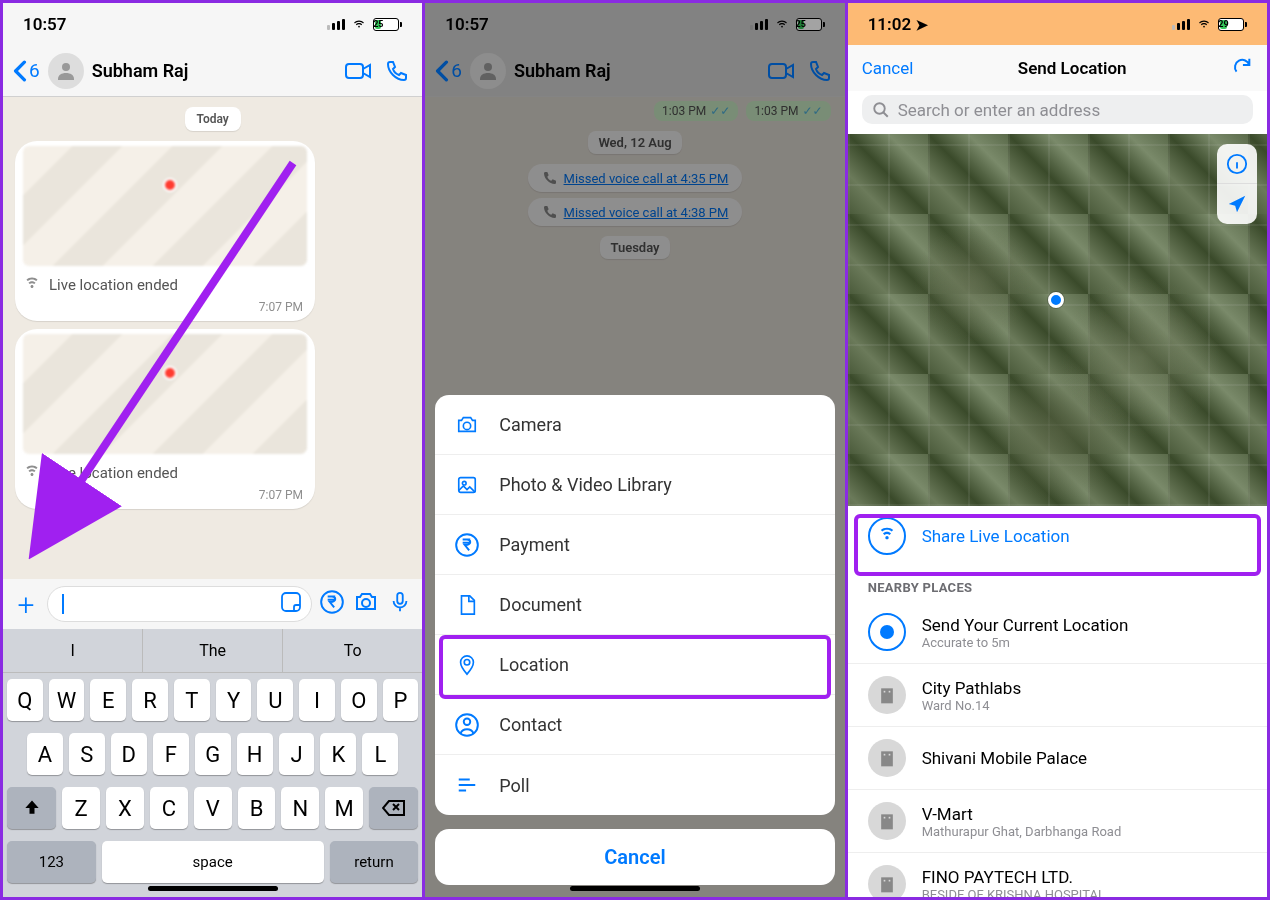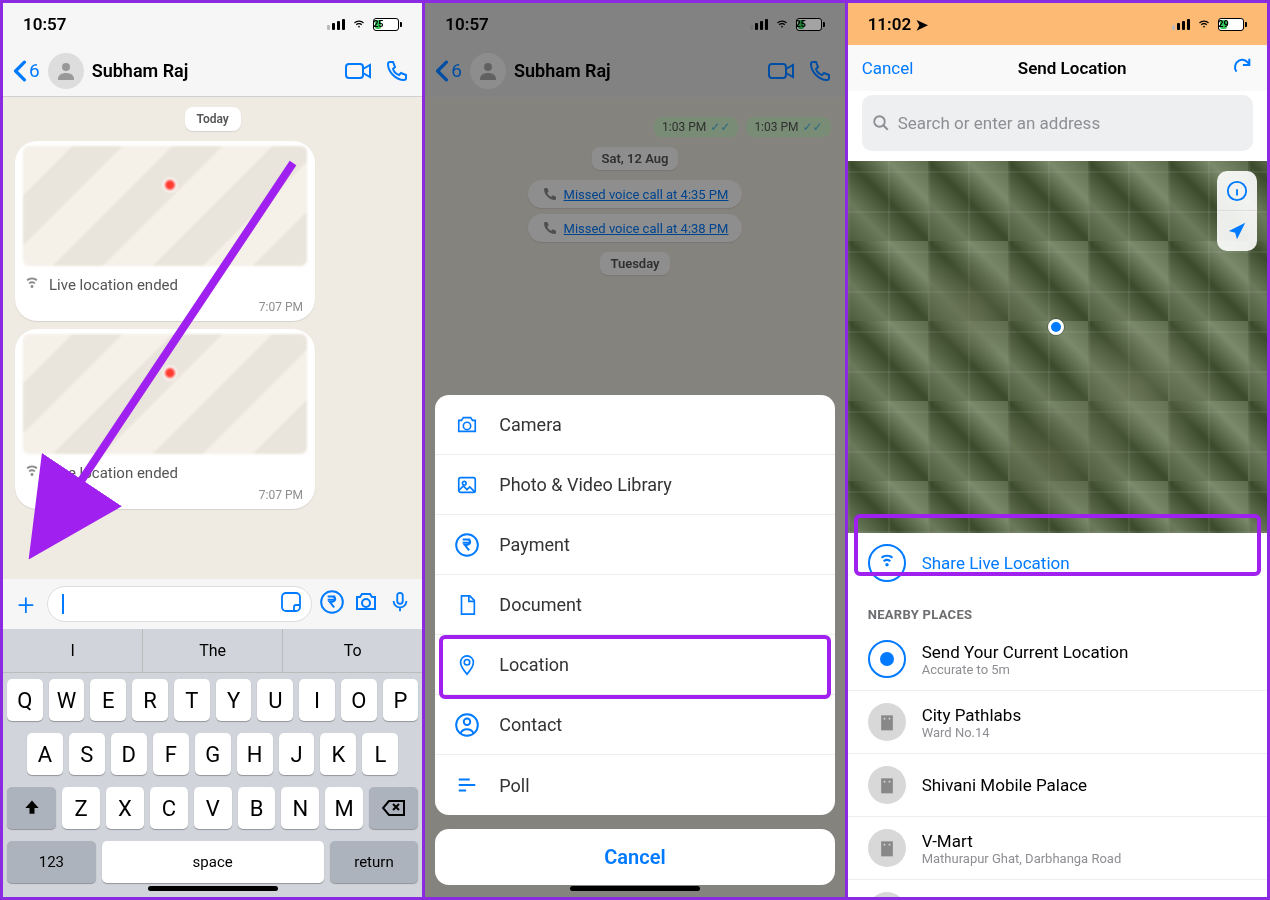--- a/index.html
+++ b/index.html
@@ -74,21 +74,21 @@
 .sheet-item:last-child{border-bottom:none}
 .sheet-icon{width:28px;height:28px;color:#007aff;display:flex;align-items:center;justify-content:center}
 .sheet-cancel{position:absolute;bottom:12px;left:10px;right:10px;height:56px;background:#fff;border-radius:14px;display:flex;align-items:center;justify-content:center;font-size:20px;color:#007aff;font-weight:600}
 .hl-box{border:4px solid #a020f0;border-radius:6px;position:absolute}
 
 .p3 .statusbar{background:#fdba74}
 .p3-head{height:46px;background:#f9f9f9;display:flex;align-items:center;justify-content:space-between;padding:0 14px}
 .p3-head .cancel{color:#007aff;font-size:17px}
 .p3-head .title{font-weight:600;font-size:17px}
 .p3-head .refresh{color:#007aff}
-.search{margin:4px 14px 10px;height:56px;background:#eeeff0;border-radius:10px;display:flex;align-items:center;padding:0 10px;gap:8px;color:#8e8e93;font-size:17px}
+.search{margin:4px 14px 10px;height:29px;background:#eeeff0;border-radius:10px;display:flex;align-items:center;padding:0 10px;gap:8px;color:#8e8e93;font-size:17px}
 .map-sat{height:372px;background:linear-gradient(45deg,#4a5a3a,#6b7a5a,#3a4a2a,#7a8a6a,#5a6a4a);background-size:80px 80px;position:relative}
 .map-sat::before{content:'';position:absolute;inset:0;background:repeating-linear-gradient(0deg,rgba(200,200,200,.1) 0,rgba(200,200,200,.1) 2px,transparent 2px,transparent 40px),repeating-linear-gradient(90deg,rgba(200,200,200,.1) 0,rgba(200,200,200,.1) 2px,transparent 2px,transparent 40px)}
 .map-sat::after{content:'';position:absolute;inset:0;background:radial-gradient(circle at 30% 40%,rgba(100,110,80,.6) 0,transparent 60px),radial-gradient(circle at 70% 60%,rgba(120,130,100,.5) 0,transparent 80px),radial-gradient(circle at 50% 80%,rgba(90,100,70,.6) 0,transparent 70px)}
 .map-dot{position:absolute;top:158px;left:200px;width:16px;height:16px;background:#007aff;border:3px solid #fff;border-radius:50%;box-shadow:0 0 0 1px rgba(0,0,0,.2);z-index:2}
 .map-ctrls{position:absolute;top:10px;right:10px;background:rgba(255,255,255,.9);border-radius:10px;overflow:hidden;z-index:2}
 .map-ctrls div{width:40px;height:40px;display:flex;align-items:center;justify-content:center;color:#007aff;border-bottom:1px solid #ddd}
 .map-ctrls div:last-child{border:none}
 .list-sec{background:#fff}
 .share-live{height:60px;display:flex;align-items:center;gap:16px;padding:0 20px;color:#007aff;font-size:17px}
 .circ-icon{width:38px;height:38px;border:2px solid #007aff;border-radius:50%;display:flex;align-items:center;justify-content:center}
@@ -310,31 +310,31 @@
           <path d="M18 8l7-4v12l-7-4z"></path>
         </svg>
       </span>
     <span class="icon-btn">
         <svg width="24" height="24" viewBox="0 0 24 24" fill="none" stroke="#007aff" stroke-width="2">
           <path d="M5 3c-1 0-2 1-2 2 0 8 8 16 16 16 1 0 2-1 2-2v-3l-5-2-2 2c-3-1-5-3-6-6l2-2-2-5H5z"></path>
         </svg>
       </span>
   </div>
   <div class="chat-body dim sheet-back">
-    <div class="msg-wrap" style="margin-top:20px">
+    <div class="msg-wrap" style="margin-top:4px">
       <div class="mini-msg">
           <span>1:03 PM</span>
           <span class="check">✓✓</span>
         </div>
       <div class="mini-msg">
           <span>1:03 PM</span>
           <span class="check">✓✓</span>
         </div>
     </div>
-    <div class="date-chip sm">Sat, 12 Aug</div>
+    <div class="date-chip sm">Wed, 12 Aug</div>
     <div class="call-chip">
         <svg width="16" height="16" viewBox="0 0 24 24" fill="#8e8e8e">
           <path d="M5 3c-1 0-2 1-2 2 0 8 8 16 16 16 1 0 2-1 2-2v-3l-5-2-2 2c-3-1-5-3-6-6l2-2-2-5H5z"></path>
         </svg>
         <a>Missed voice call at 4:35 PM</a>
       </div>
     <div class="call-chip">
         <svg width="16" height="16" viewBox="0 0 24 24" fill="#8e8e8e">
           <path d="M5 3c-1 0-2 1-2 2 0 8 8 16 16 16 1 0 2-1 2-2v-3l-5-2-2 2c-3-1-5-3-6-6l2-2-2-5H5z"></path>
         </svg>

